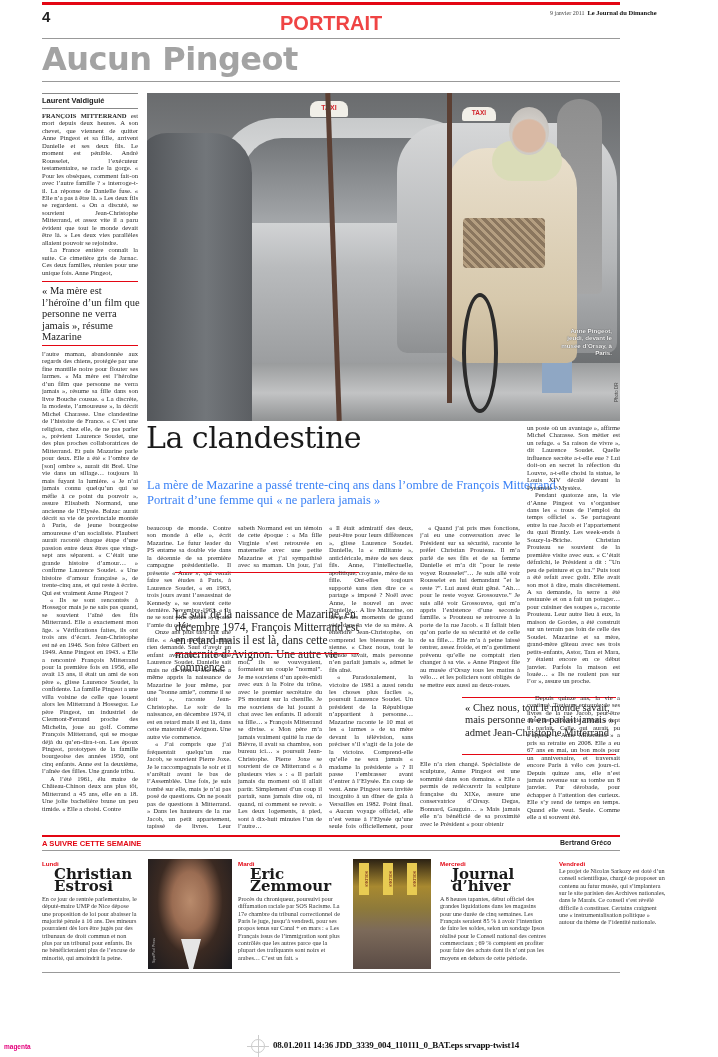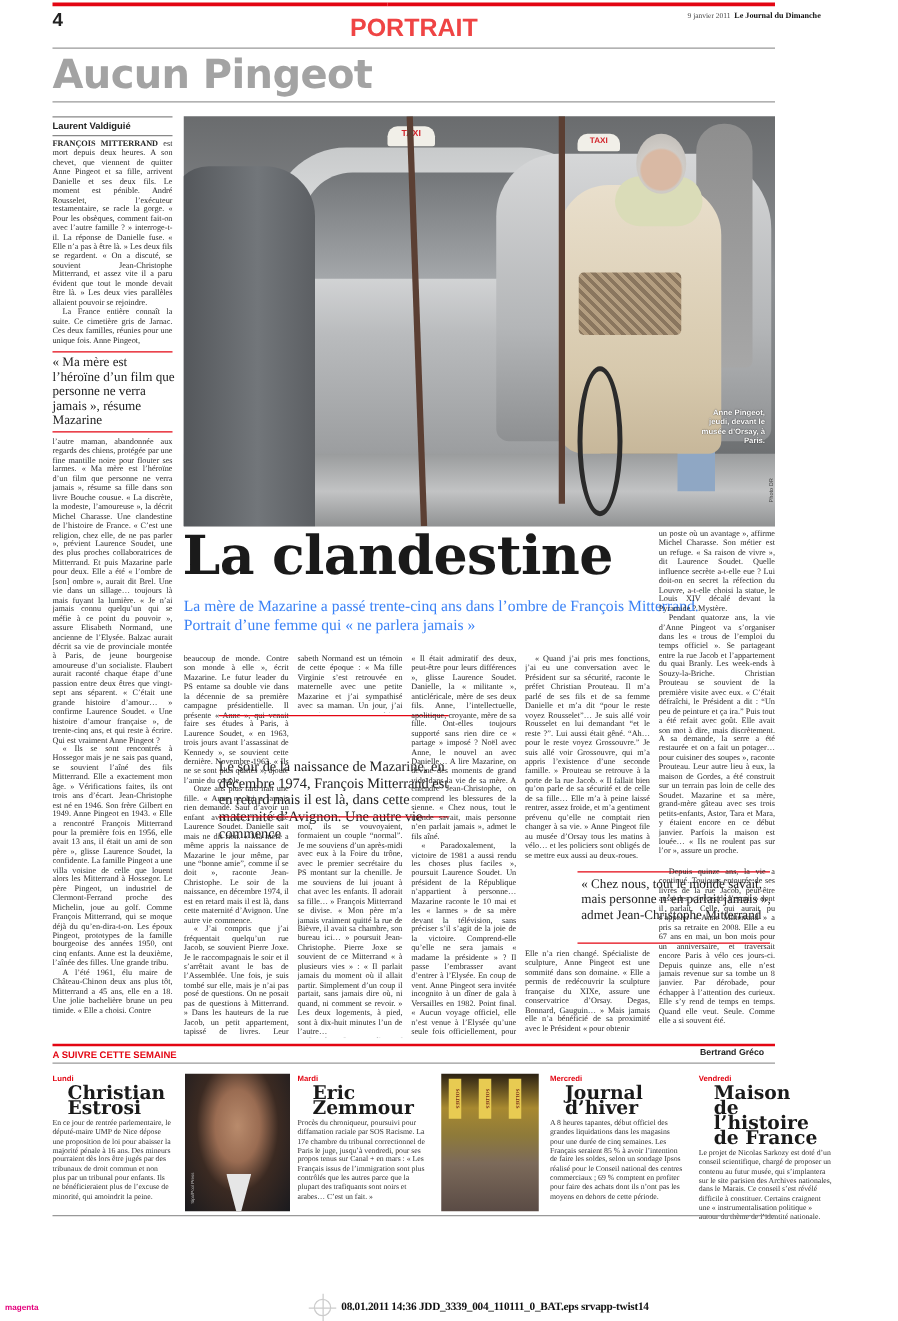--- a/index.html
+++ b/index.html
@@ -42,21 +42,21 @@
   .photo .woman-head { position: absolute; left: 362px; top: 14px; width: 40px; height: 48px; background: radial-gradient(circle at 50% 60%,#d9b9a4 0%,#d9b9a4 45%,#cfcbc6 50%,#bdb9b4 100%); border-radius: 50%; }
   .photo .scarf { position: absolute; left: 345px; top: 48px; width: 70px; height: 40px; background: #dadcb8; border-radius: 20px; }
   .photo .basket { position: absolute; left: 316px; top: 125px; width: 82px; height: 50px; background: repeating-linear-gradient(45deg,#8a765e 0 3px,#b49e80 3px 6px); border-radius: 4px; }
   .photo .man { position: absolute; left: 410px; top: 6px; width: 45px; height: 195px; background: linear-gradient(180deg,#8e8e8e,#a7a7a7); border-radius: 22px 22px 5px 5px; }
   .photo .jeans { position: absolute; left: 395px; top: 185px; width: 30px; height: 115px; background: #8fa7c4; }
   .photo .ground { position: absolute; left: 0; top: 270px; width: 473px; height: 60px; background: linear-gradient(180deg,#9a9c9d,#c2c3c4 50%,#8d8f90); }
   .photo .wheel { position: absolute; left: 315px; top: 200px; width: 36px; height: 120px; border: 4px solid #2b2b2b; border-radius: 50%; }
   .photo-caption { position: absolute; left: 557px; top: 327px; width: 55px; text-align: right; font: bold 6.2px/7.4px "Liberation Sans", sans-serif; color: #fff; text-shadow: 0 0 1px #000; }
   .photo-credit { position: absolute; left: 614px; top: 402px; font: 4.5px "Liberation Sans", sans-serif; color: #444; transform: rotate(-90deg); transform-origin: left top; white-space: nowrap; }
 
-  .headline { position: absolute; left: 146px; top: 420px; font-family: "DejaVu Serif", serif; font-weight: bold; font-size: 43px; letter-spacing: -0.5px; color: #1a1a1a; }
+  .headline { position: absolute; left: 146px; top: 420px; font-family: "DejaVu Serif", serif; font-weight: normal; font-size: 30px; letter-spacing: -0.5px; color: #1a1a1a; }
   .deck { position: absolute; left: 147px; top: 478px; width: 430px; font-family: "Liberation Serif", serif; font-size: 12.5px; line-height: 15px; color: #3b82f6; }
 
   .pull2 { position: absolute; left: 175px; top: 608px; width: 185px; font-family: "Liberation Serif", serif; font-size: 11.5px; line-height: 13.2px; color: #222; }
   .pull2-rule { position: absolute; left: 175px; top: 572px; width: 184px; height: 1px; background: #e30613; }
   .pull2-rule2 { position: absolute; left: 175px; top: 653px; width: 184px; height: 1px; background: #e30613; }
 
   .pull3-rule { position: absolute; left: 462px; top: 697px; width: 154px; height: 1px; background: #e30613; }
   .pull3 { position: absolute; left: 465px; top: 702px; width: 160px; font-family: "Liberation Serif", serif; font-size: 10.5px; line-height: 12.3px; color: #222; }
   .pull3-rule2 { position: absolute; left: 462px; top: 754px; width: 154px; height: 1px; background: #e30613; }
 
@@ -207,21 +207,20 @@
   <div class="tag" style="left:54px;">SOLDES</div>
 </div>
 <div class="teaser" style="left:440px; width:108px;">
   <div class="day">Mercredi</div>
   <div class="t">Journal d’hiver</div>
   <div class="body">A 8 heures tapantes, début officiel des grandes liquidations dans les magasins pour une durée de cinq semaines. Les Français seraient 85 % à avoir l’intention de faire les soldes, selon un sondage Ipsos réalisé pour le Conseil national des centres commerciaux ; 69 % comptent en profiter pour faire des achats dont ils n’ont pas les moyens en dehors de cette période.</div>
 </div>
 
 <div class="teaser" style="left:563px; width:108px; margin-left:-4px;">
   <div class="day">Vendredi</div>
-  <div class="t">Maison de l’histoire de France</div>
   <div class="body">Le projet de Nicolas Sarkozy est doté d’un conseil scientifique, chargé de proposer un contenu au futur musée, qui s’implantera sur le site parisien des Archives nationales, dans le Marais. Ce conseil s’est révélé difficile à constituer. Certains craignent une « instrumentalisation politique » autour du thème de l’identité nationale.</div>
 </div>
 
 <div class="sep-bottom"></div>
 
 <div class="footer-left">magenta</div>
 <div class="crosshair"></div>
 <div class="footer-right">08.01.2011  14:36   JDD_3339_004_110111_0_BAT.eps srvapp-twist14</div>
 
 </body></html>

